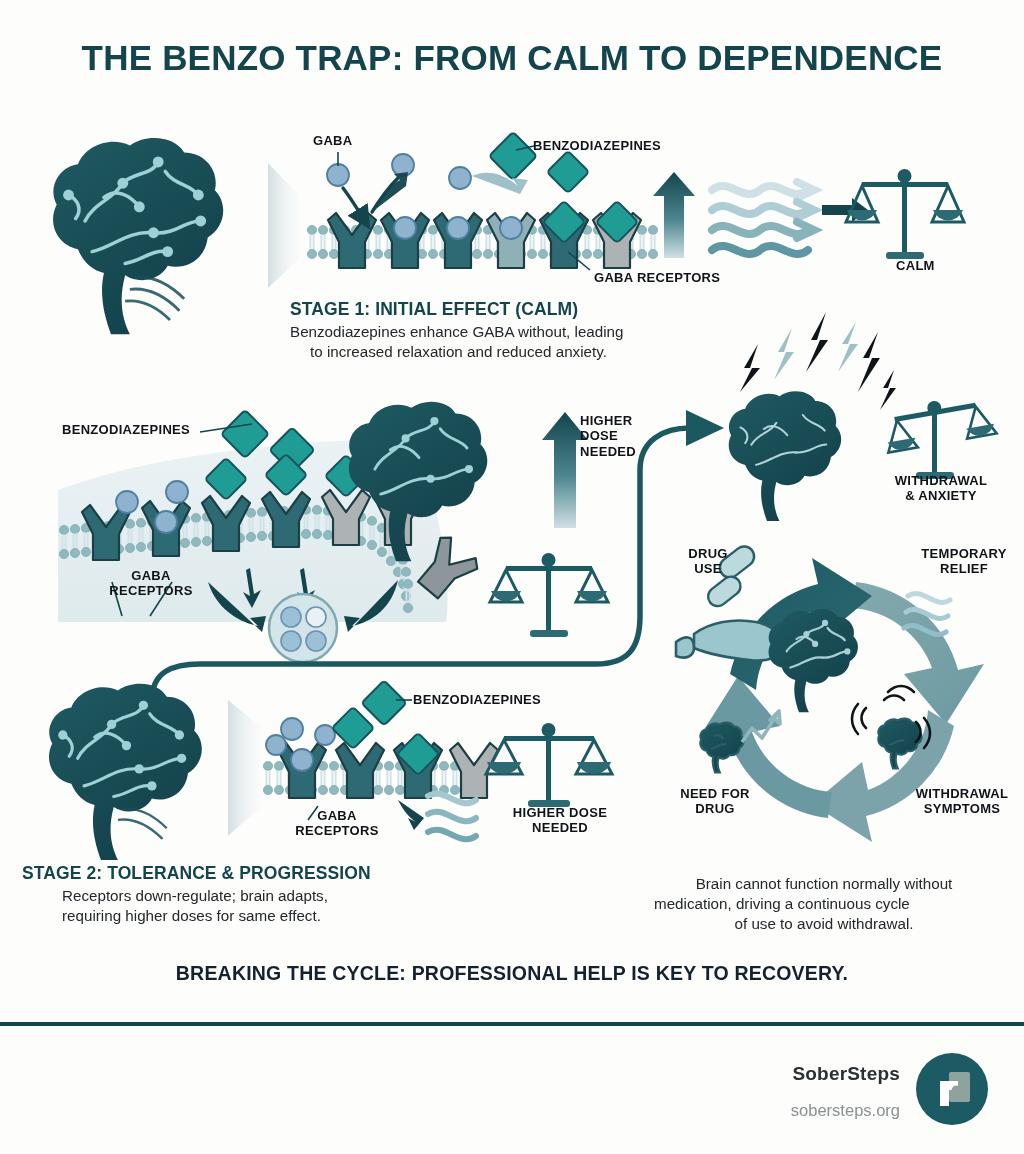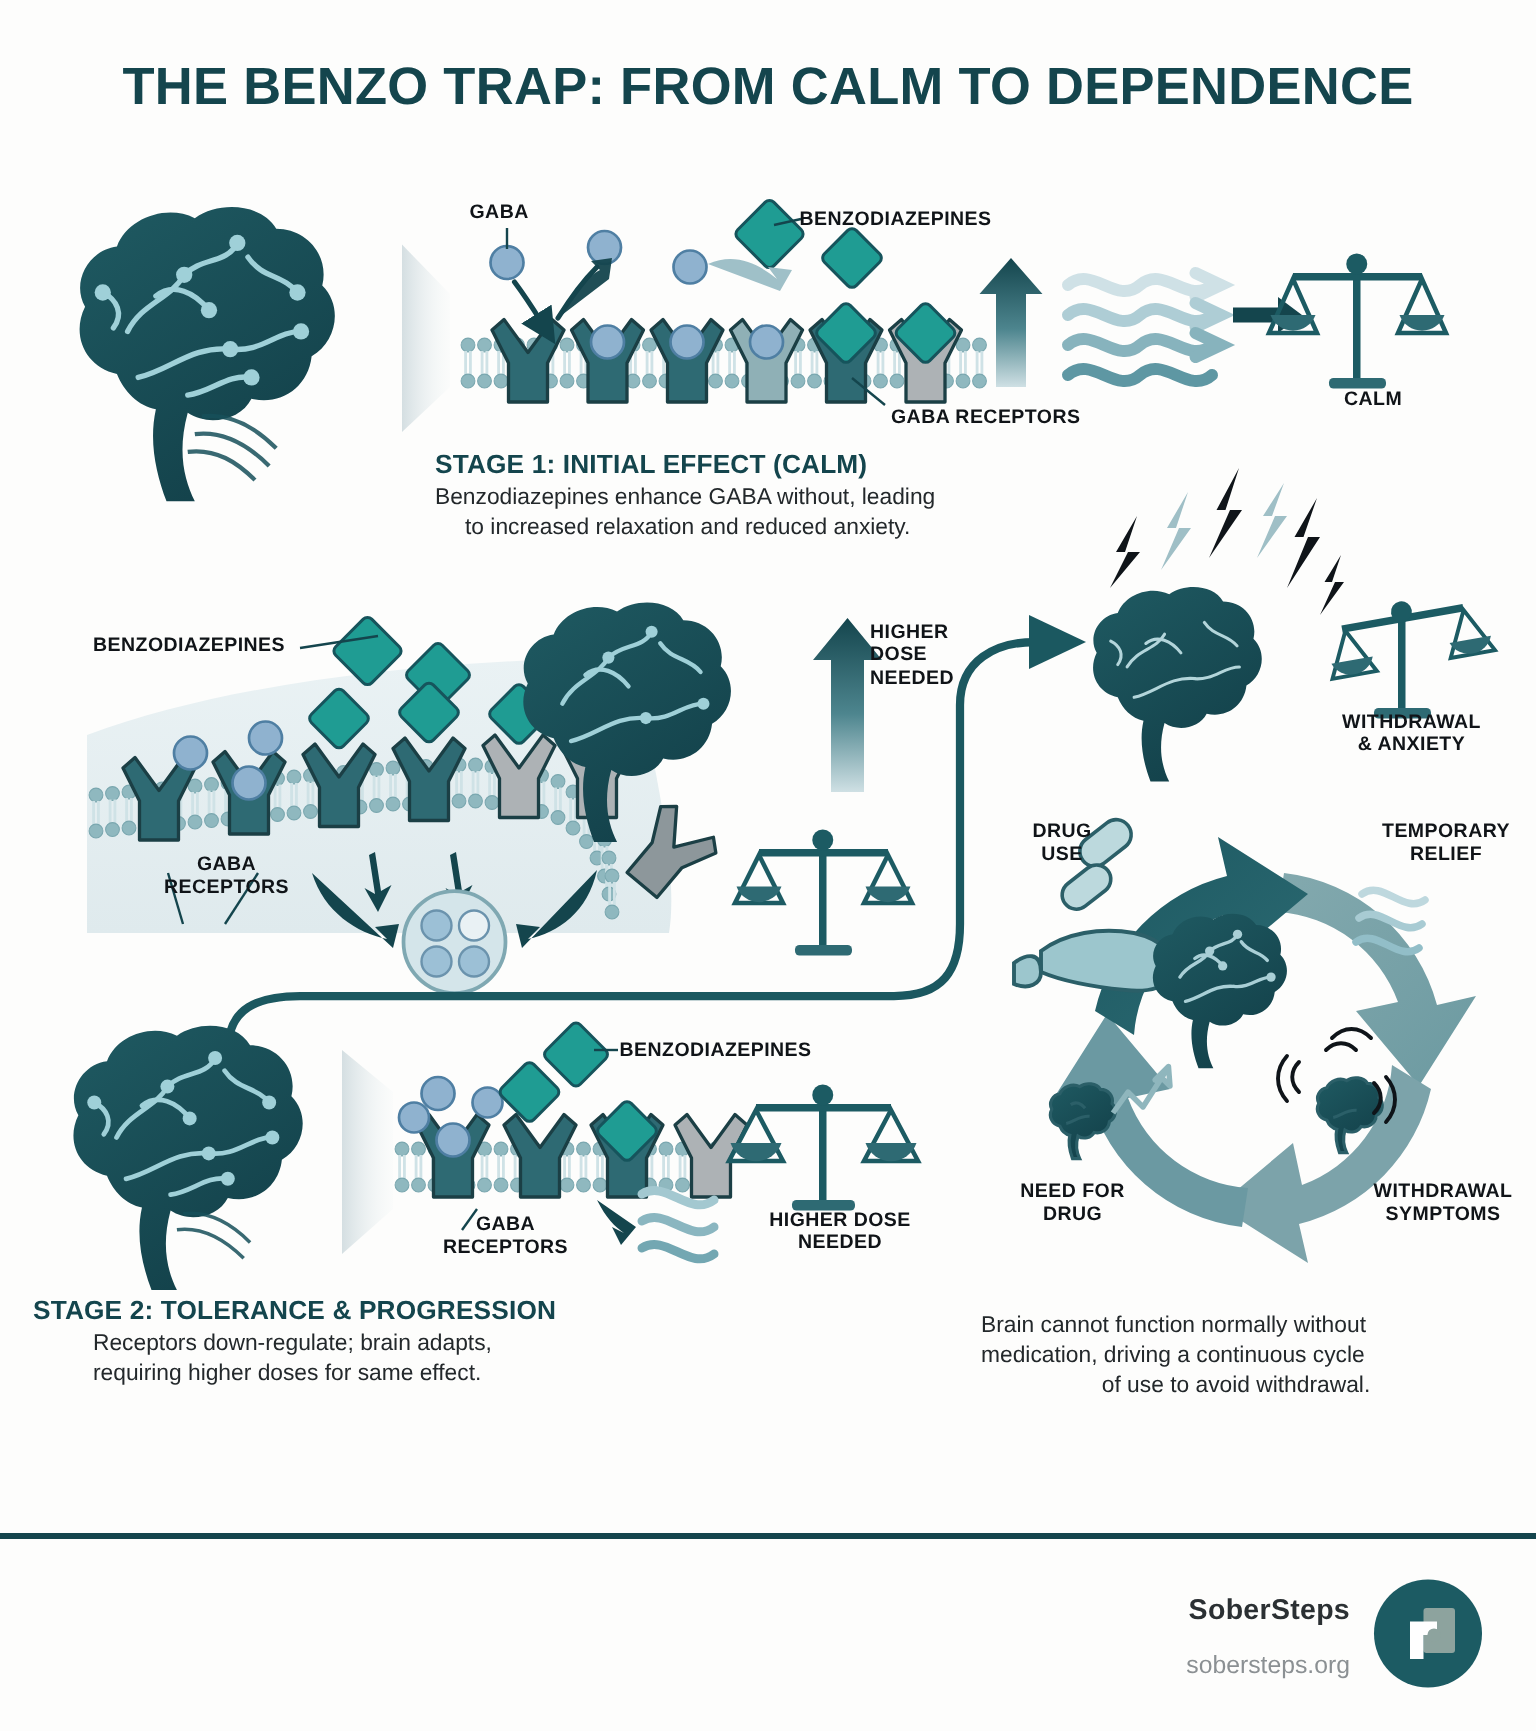--- a/index.html
+++ b/index.html
@@ -671,24 +671,25 @@
   </div>
   <div class="abs lbl" style="top:786px; left:898px; width:128px; text-align:center;">
     <div>WITHDRAWAL</div>
     <div>SYMPTOMS</div>
   </div>
   <div class="abs lbl" style="top:786px; left:660px; width:110px; text-align:center;">
     <div>NEED FOR</div>
     <div>DRUG</div>
   </div>
 
-  <div class="abs stage-body" style="top:874px; left:654px; width:340px; text-align:left;">Brain cannot function normally without</div>
+  <div class="abs stage-body" style="top:874px; left:654px; width:340px; text-align:center;">Brain cannot function normally without</div>
   <div class="abs stage-body" style="top:894px; left:654px; width:340px; ">medication, driving a continuous cycle</div>
   <div class="abs stage-body" style="top:914px; left:654px; width:340px; text-align:center;">of use to avoid withdrawal.</div>
 
+  <div class="abs" id="banner">BREAKING THE CYCLE: PROFESSIONAL HELP IS KEY TO RECOVERY.</div>
 
   <div class="abs" id="footer-rule"></div>
   <div class="abs" id="footer-brand">
     <div class="brand">SoberSteps</div>
     <div class="site">sobersteps.org</div>
   </div>
   <div class="abs" id="footer-logo">
     <svg width="72" height="72" viewBox="0 0 72 72">
       <rect x="33" y="19" width="21" height="30" rx="2" fill="#8da39e"></rect>
       <path d="M 24,28 L 42,28 L 42,37 L 33,37 L 33,53 L 24,53 Z" fill="#ffffff"></path>

